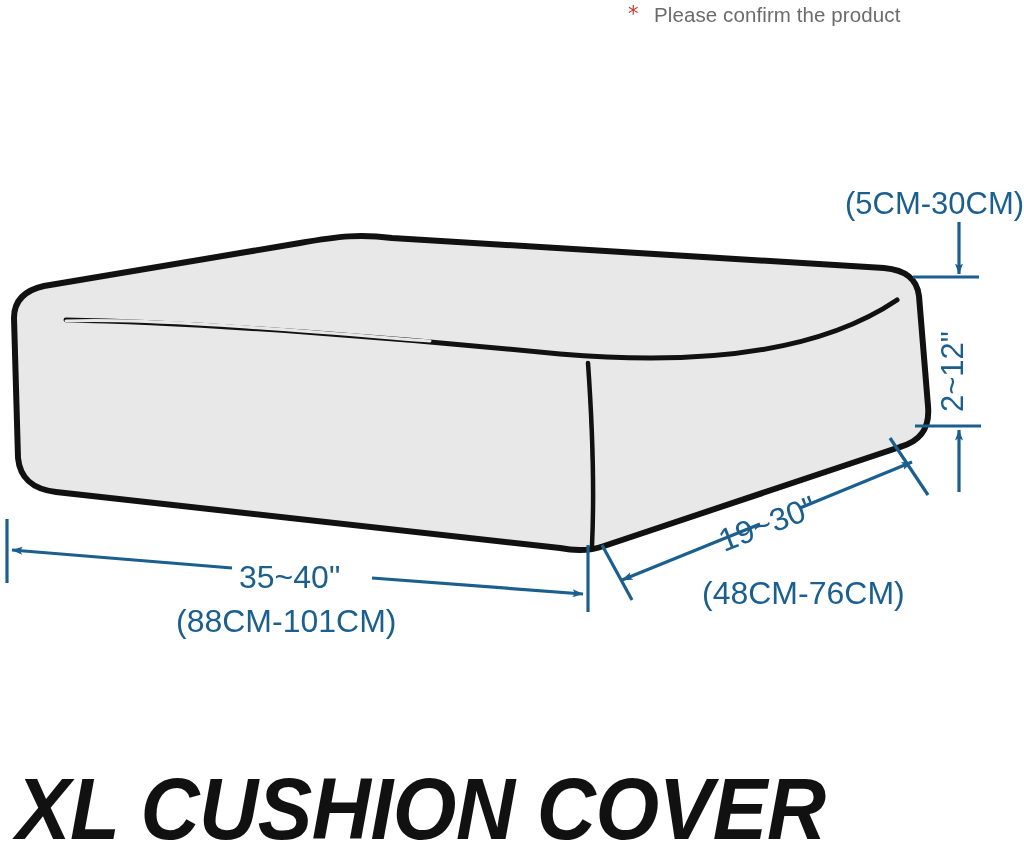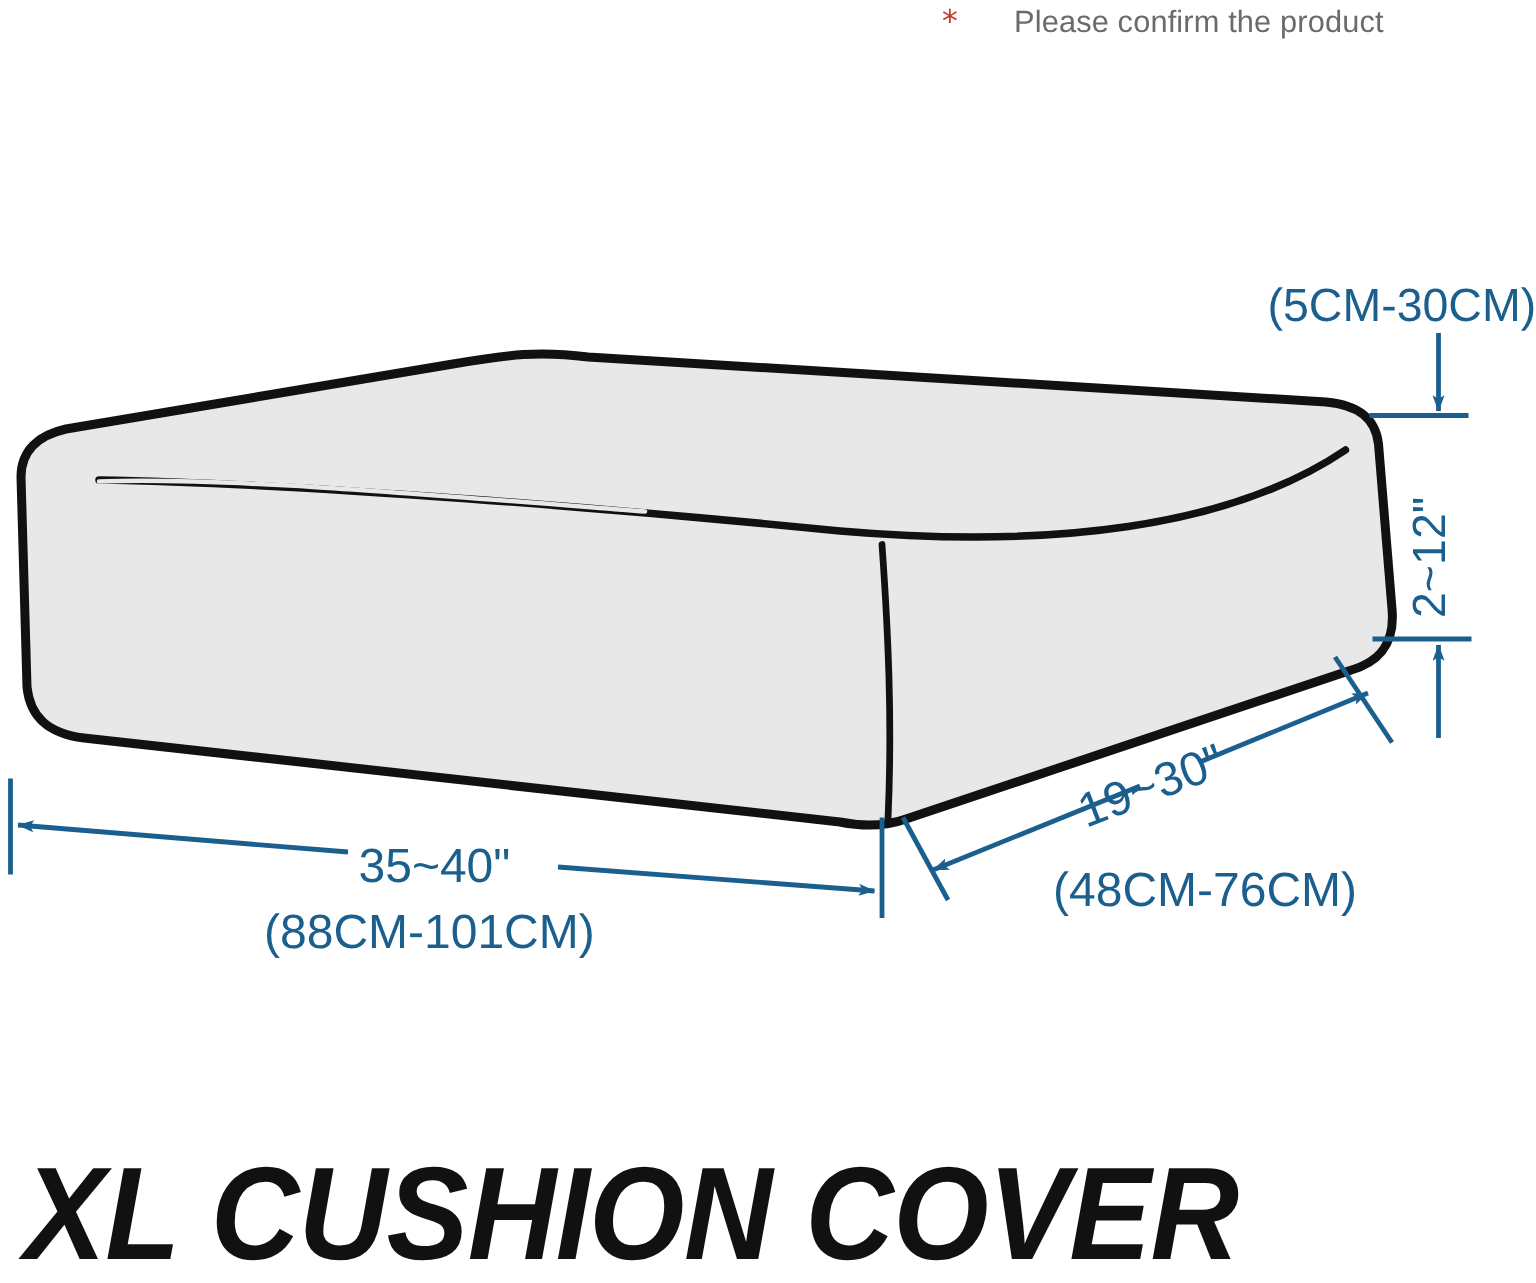--- a/index.html
+++ b/index.html
@@ -37,21 +37,20 @@
     width: 26px;
     flex: 0 0 26px;
     text-align: left;
     padding-top: 2px;
   }
   #note .note-text {
     color: #6b6b6b;
     font-size: 20.5px;
     line-height: 26px;
     letter-spacing: 0.1px;
-    margin-left: 22px;
   }
   
   #drawing {
     position: absolute;
     left: 0;
     top: 0;
     width: 1024px;
     height: 770px;
   }
   

